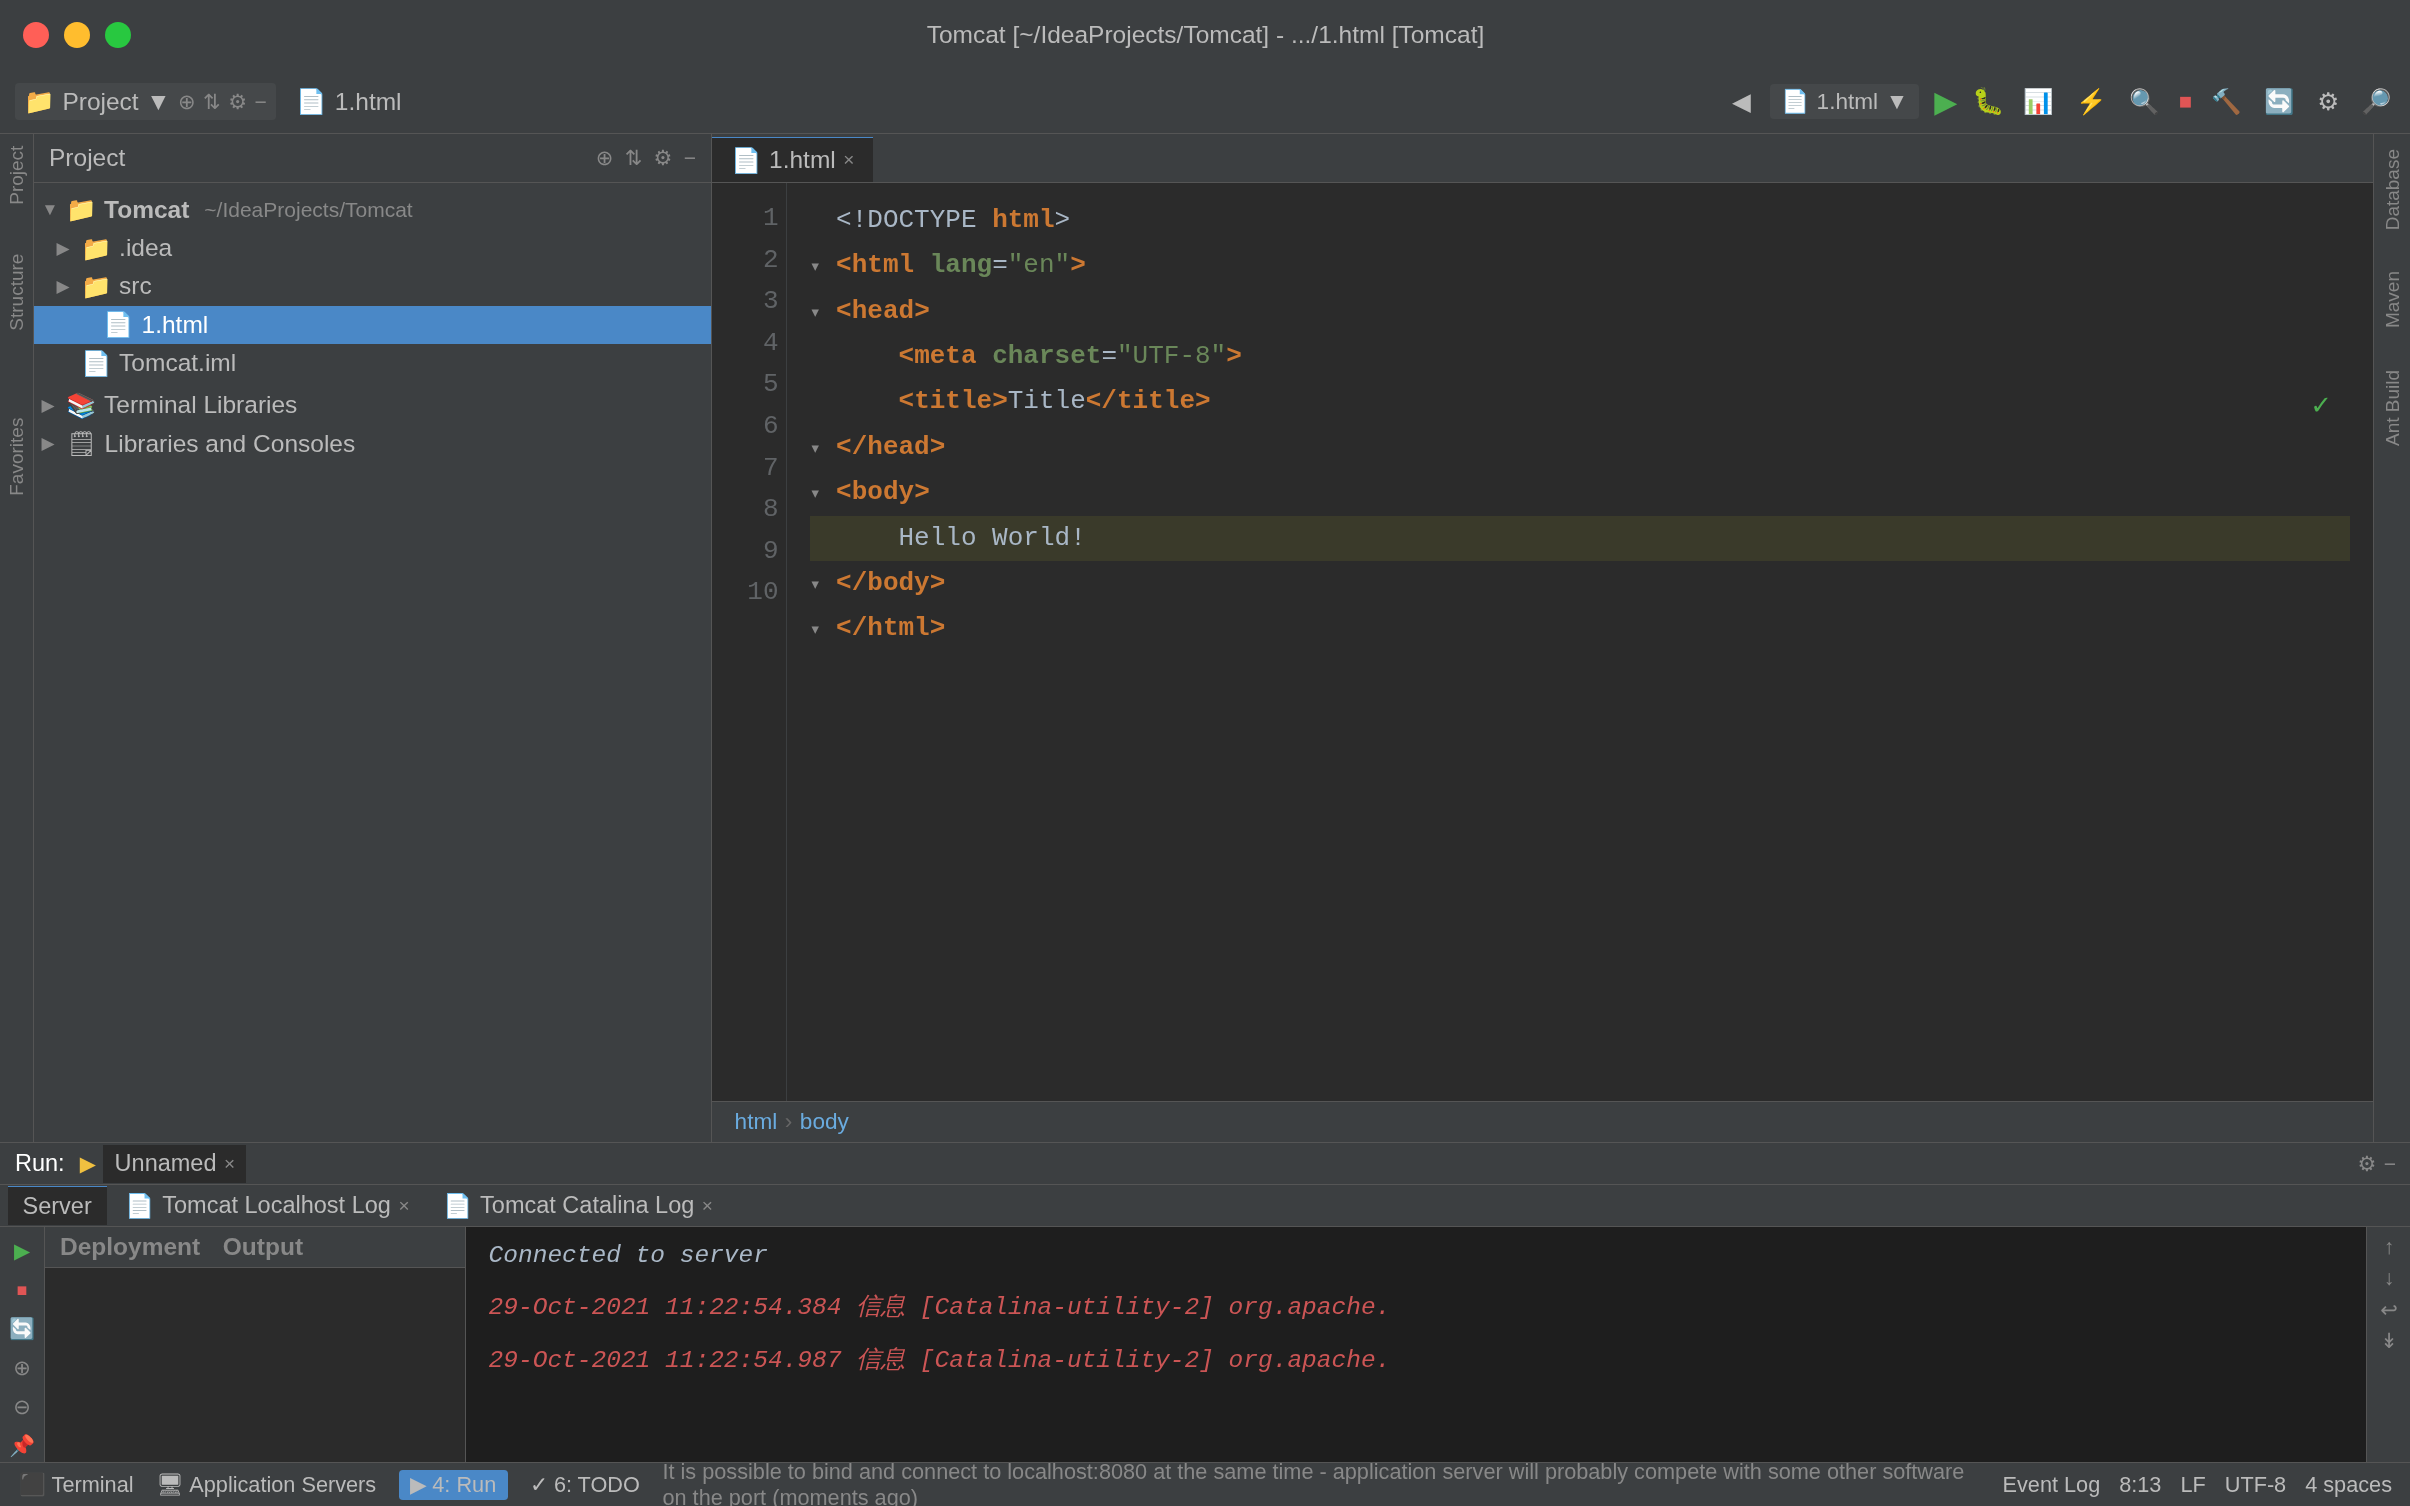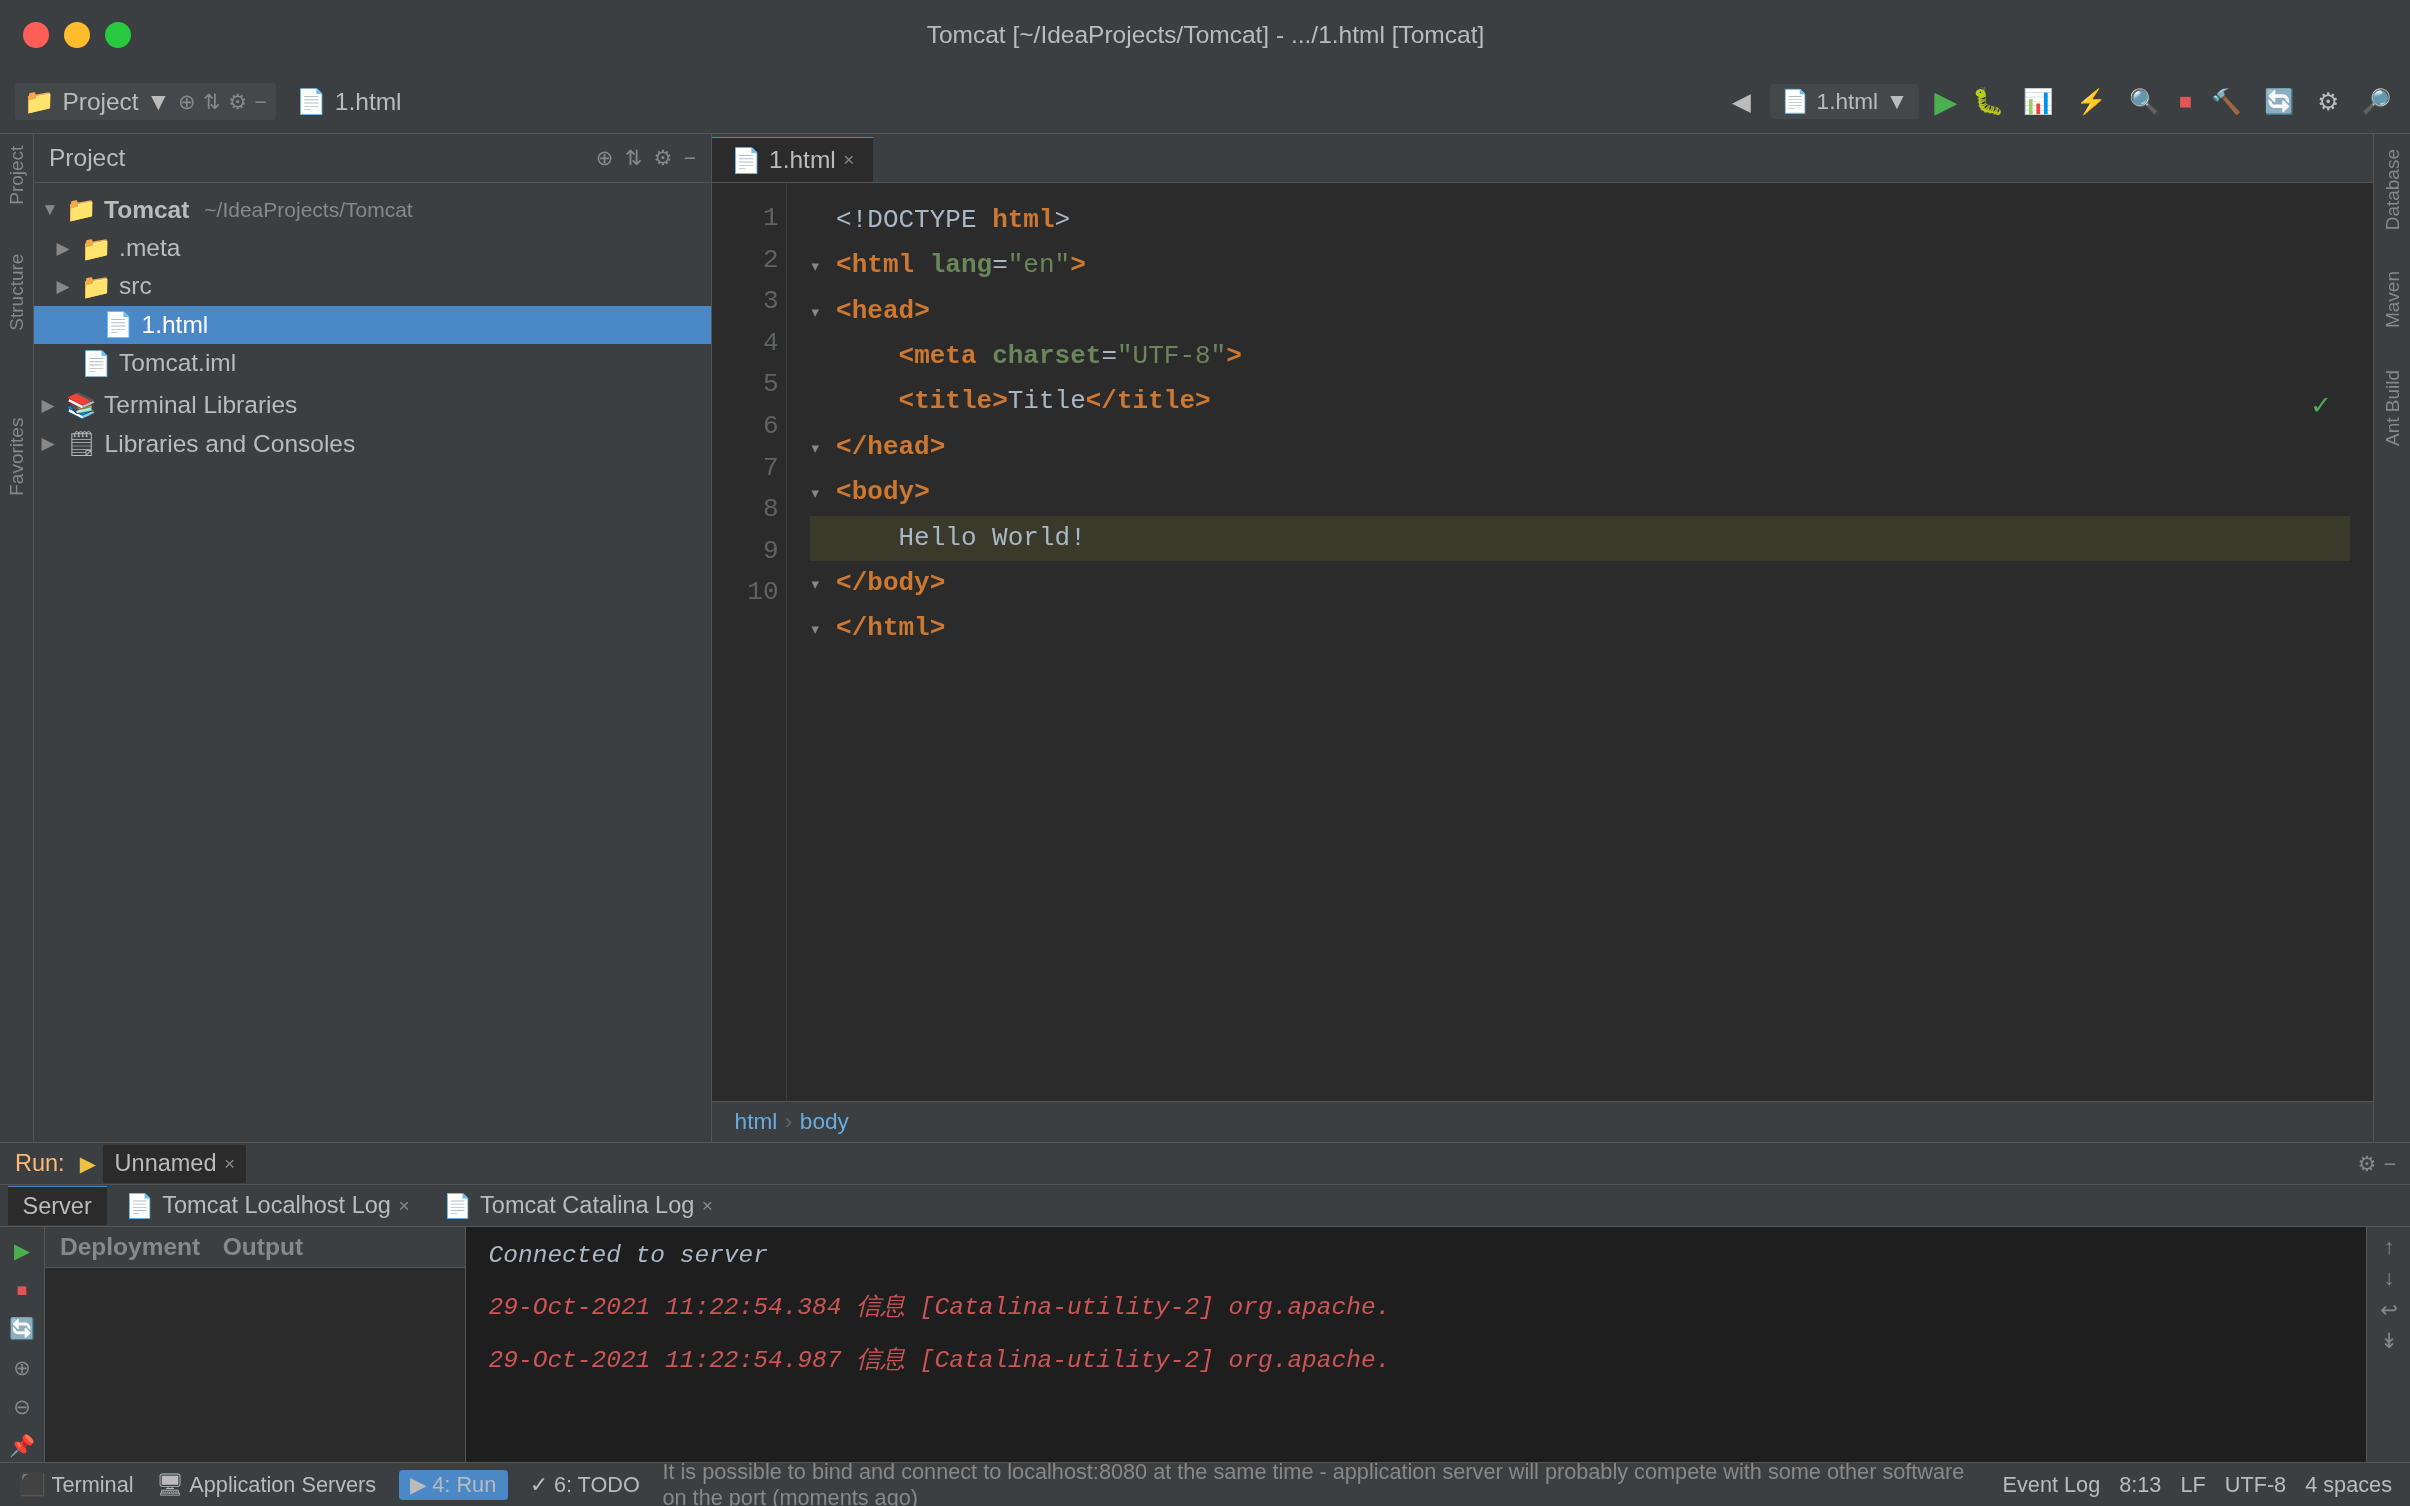--- a/index.html
+++ b/index.html
@@ -533,21 +533,21 @@
       <div class="tree-item">
         <span class="tree-arrow">▼</span>
         <span style="color:#dcb67a;">📁</span>
         <span style="font-weight:bold;">Tomcat</span>
         <span style="color:#888;font-size:21px; margin-left:7.5px;">~/IdeaProjects/Tomcat</span>
       </div>
 
       <div class="tree-item tree-indent-1">
         <span class="tree-arrow">▶</span>
         <span style="color:#888;">📁</span>
-        <span>.meta</span>
+        <span>.idea</span>
       </div>
 
       <div class="tree-item tree-indent-1">
         <span class="tree-arrow">▶</span>
         <span style="color:#dcb67a;">📁</span>
         <span>src</span>
       </div>
 
       <div class="tree-item tree-indent-2 selected">
         <span class="tree-arrow" style="visibility:hidden;">▶</span>
@@ -664,21 +664,21 @@
   <div id="right-icons">
     <span class="right-icon">Database</span>
     <span class="right-icon" style="margin-top:22.6px;">Maven</span>
     <span class="right-icon" style="margin-top:22.6px;">Ant Build</span>
   </div>
 </div>
 
 <div id="bottom-panel">
 
   <div id="bottom-tabs">
-    <span style="color:#fdba74;font-size:23.5px;margin-right:7.5px;">Run:</span>
+    <span style="color:#ffffff;font-size:23.5px;margin-right:7.5px;">Run:</span>
     <span style="color:#f0c040;font-size:21px;">▶</span>
     <div class="bottom-tab-label active">
       <span>Unnamed</span>
       <span class="bottom-tab-close">×</span>
     </div>
     <div class="toolbar-spacer"></div>
     <span class="bottom-tab-icon">⚙</span>
     <span class="bottom-tab-icon">−</span>
   </div>
 

